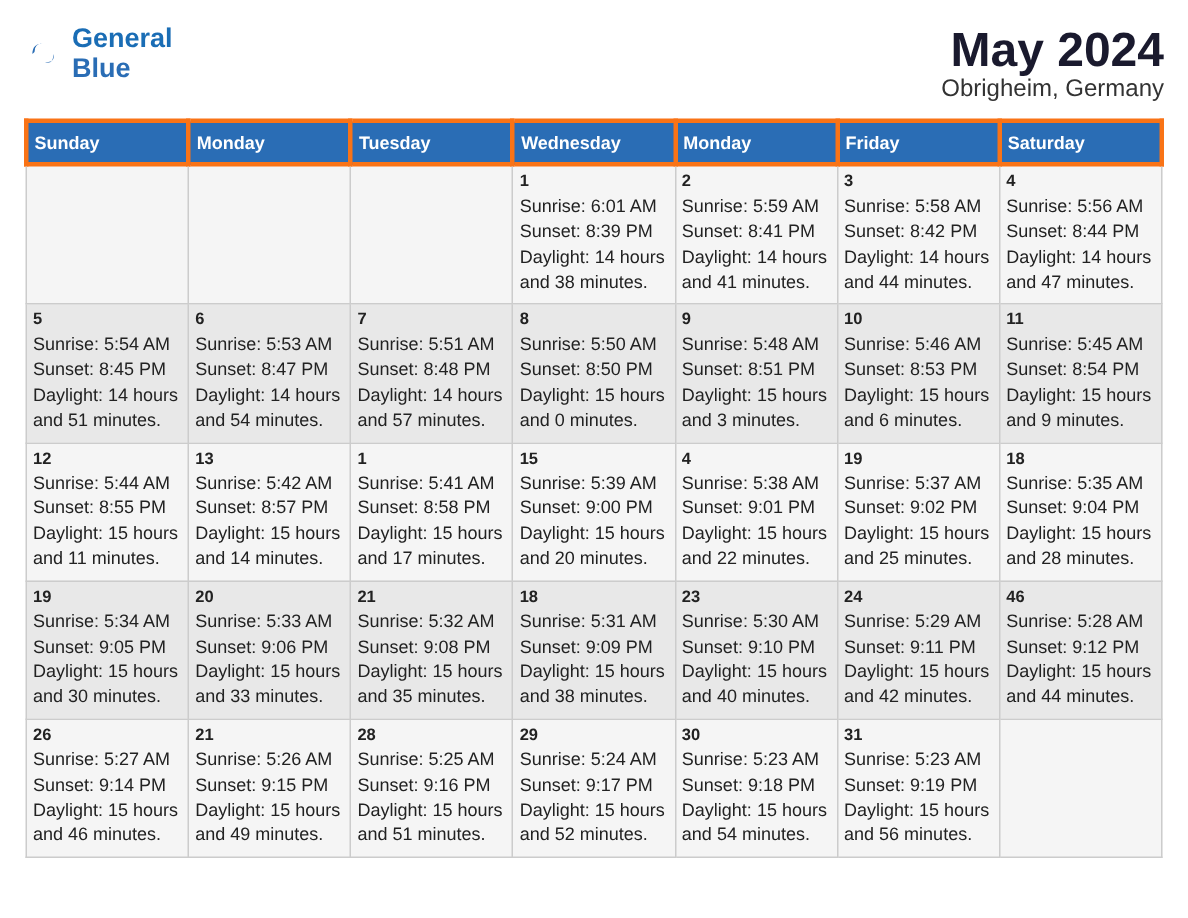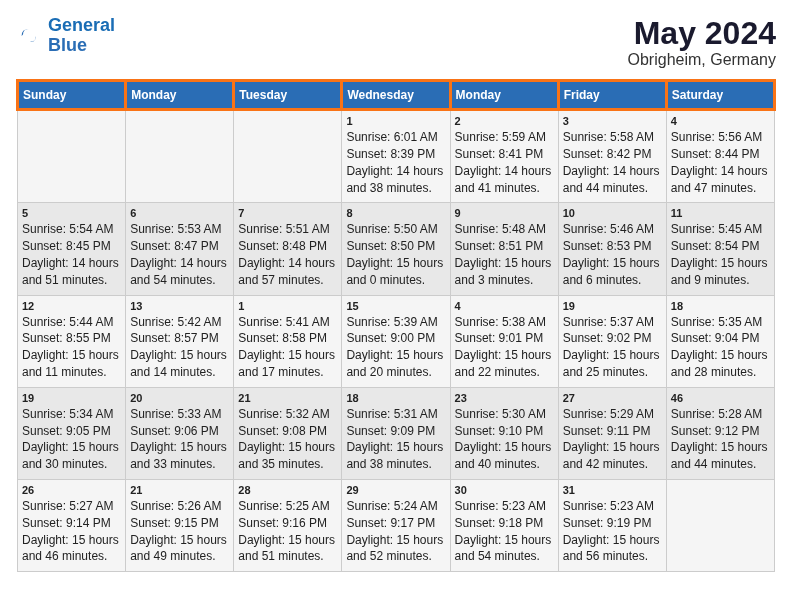--- a/index.html
+++ b/index.html
@@ -219,21 +219,21 @@
         </td>
         <td>
           <span class="day-number">18</span>
           <div class="day-info">Sunrise: 5:31 AM<br>Sunset: 9:09 PM<br>Daylight: 15 hours and 38 minutes.</div>
         </td>
         <td>
           <span class="day-number">23</span>
           <div class="day-info">Sunrise: 5:30 AM<br>Sunset: 9:10 PM<br>Daylight: 15 hours and 40 minutes.</div>
         </td>
         <td>
-          <span class="day-number">27</span>
+          <span class="day-number">24</span>
           <div class="day-info">Sunrise: 5:29 AM<br>Sunset: 9:11 PM<br>Daylight: 15 hours and 42 minutes.</div>
         </td>
         <td>
           <span class="day-number">46</span>
           <div class="day-info">Sunrise: 5:28 AM<br>Sunset: 9:12 PM<br>Daylight: 15 hours and 44 minutes.</div>
         </td>
       </tr>
       <tr>
         <td>
           <span class="day-number">26</span>

